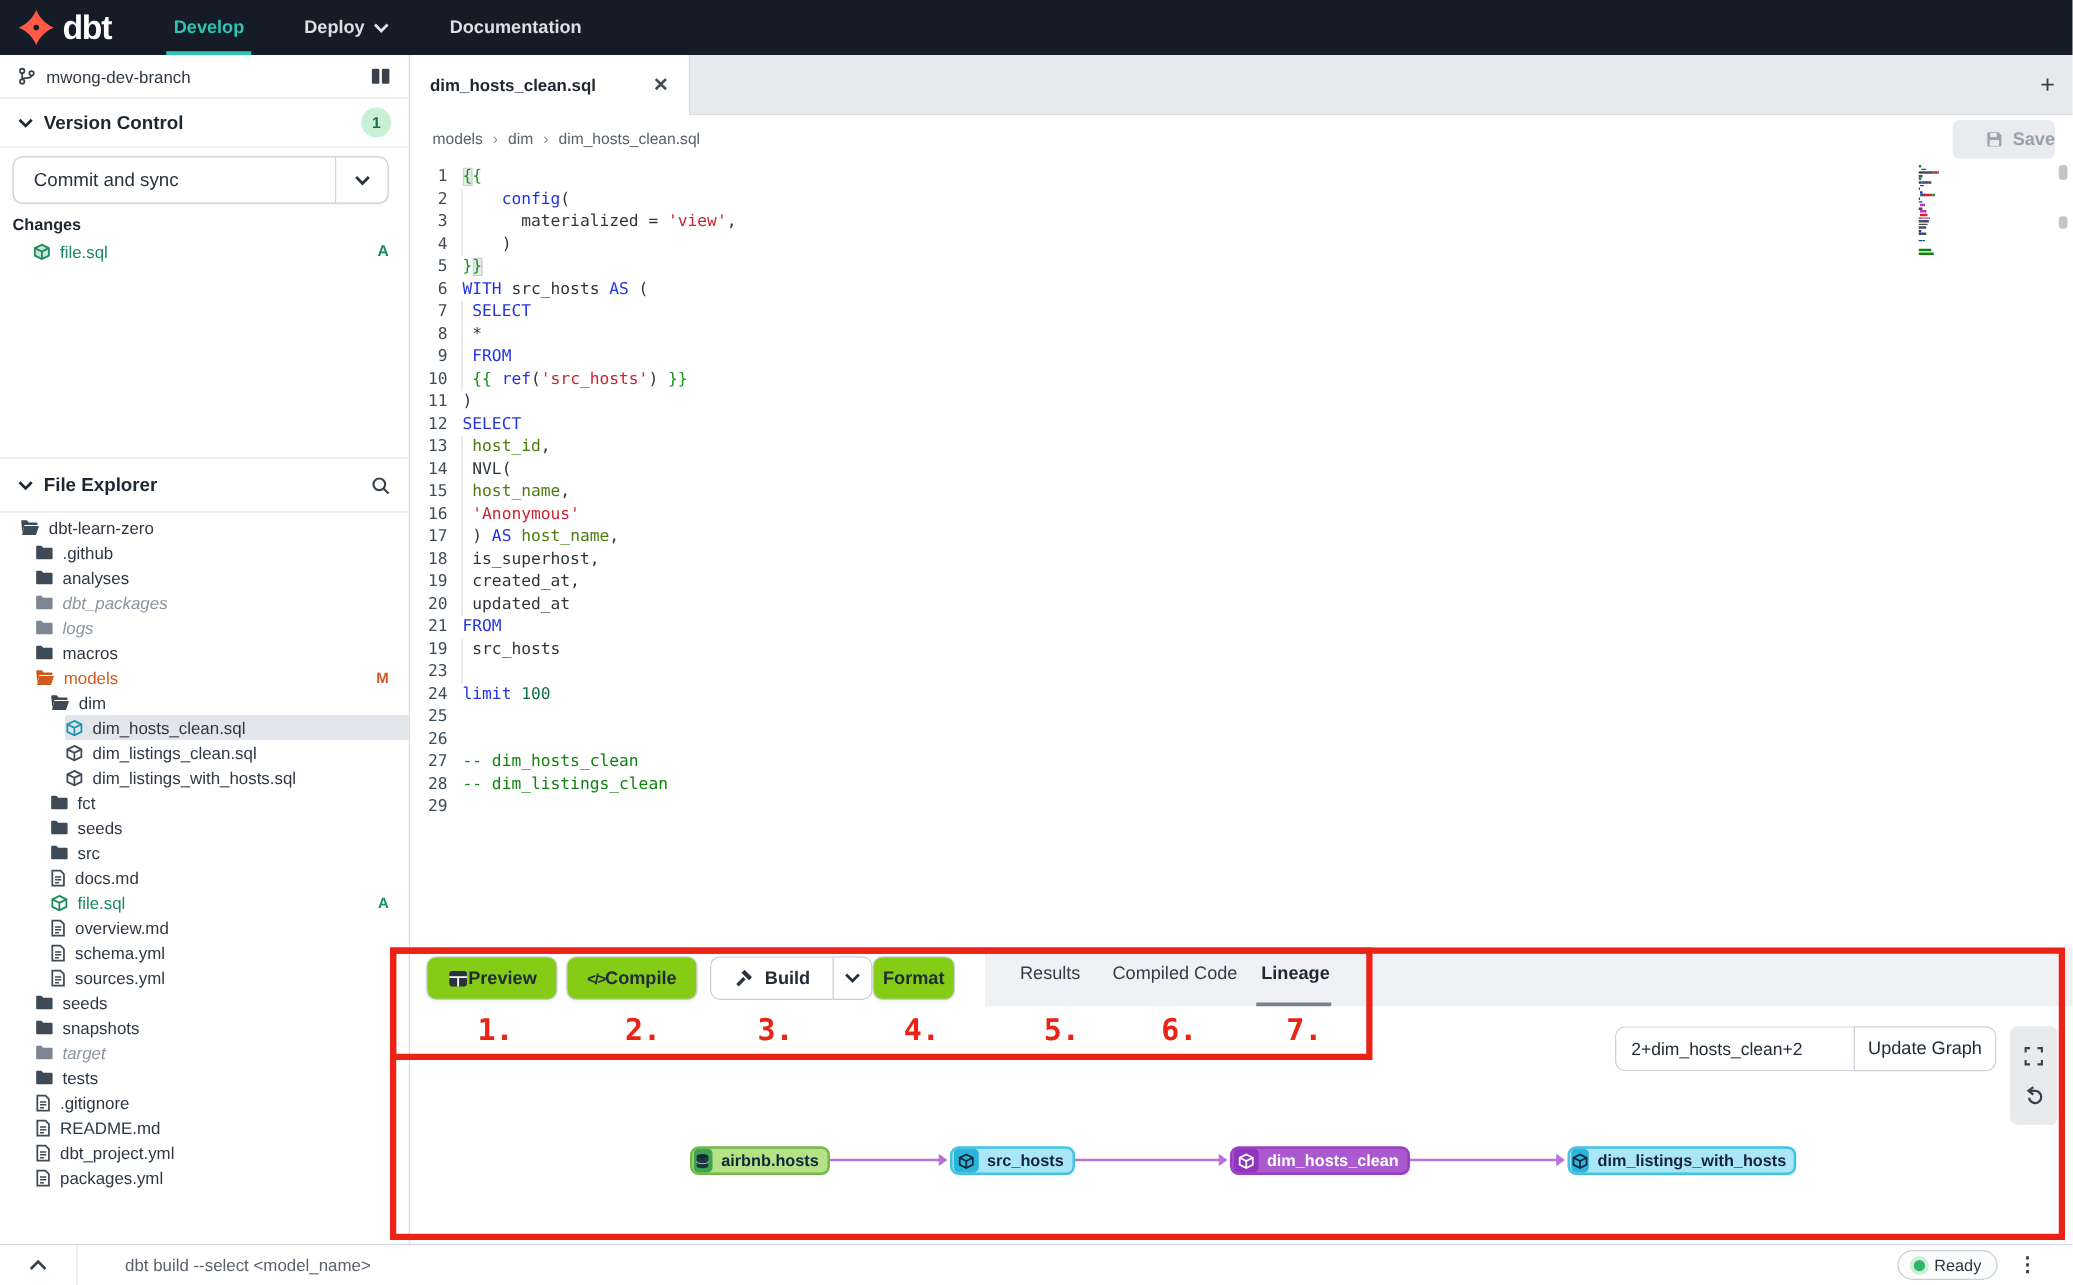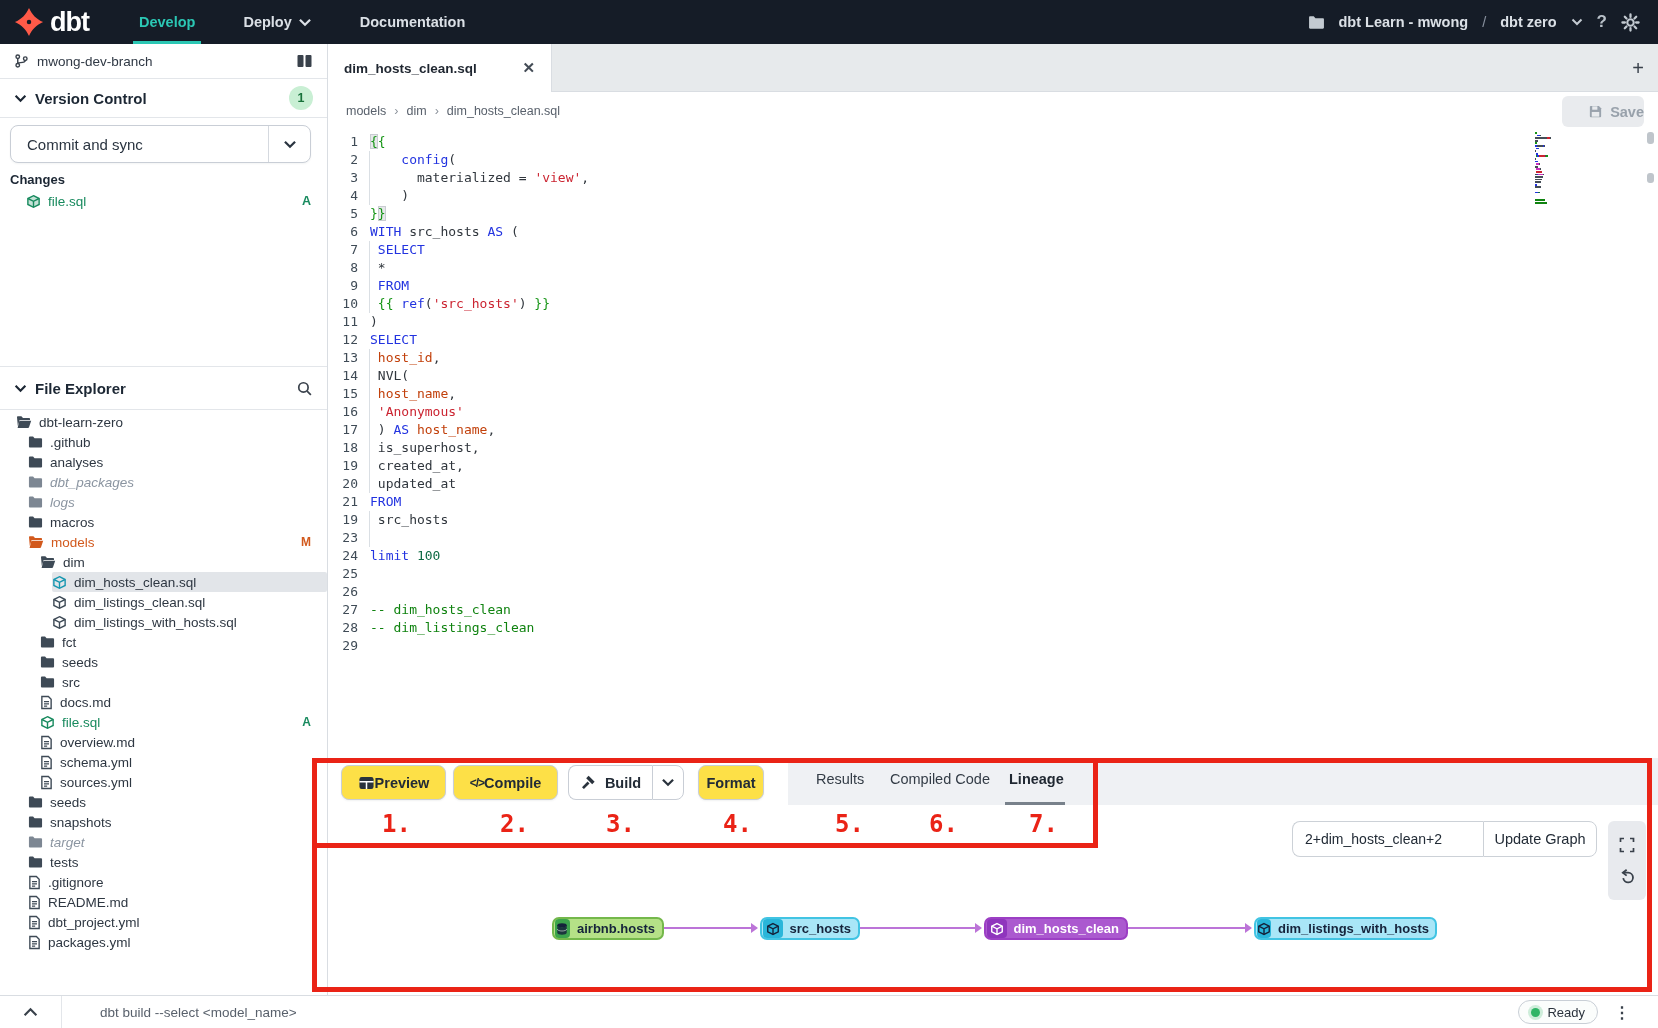--- a/index.html
+++ b/index.html
@@ -74,37 +74,37 @@
     border-radius:6px; display:flex; align-items:center; justify-content:flex-end; gap:7px;
     color:#98a1ab; font-size:14.5px; font-weight:600; cursor:pointer; }
   #editor { position:absolute; left:328px; top:130px; width:1330px; height:628px; background:#fff; }
   #code-lines { position:absolute; left:2px; top:3px; }
   .cl { display:flex; height:18px; line-height:18px;
     font-family:"DejaVu Sans Mono", monospace; font-size:13px; }
   .ln { width:28px; flex:none; text-align:right; color:#3f4b56; }
   .ct { margin-left:12px; white-space:pre; position:relative; color:#30363d; }
   .ct .g { position:absolute; left:-1px; top:0; bottom:0; border-left:1px solid #dadfe4; }
   .tok-k { color:#2233e0; } .tok-s { color:#cb2431; } .tok-j { color:#149414; }
-  .tok-c { color:#108310; } .tok-v { color:#c2410c; } .tok-n { color:#0e6b44; }
+  .tok-c { color:#108310; } .tok-v { color:#4d7c0f; } .tok-n { color:#0e6b44; }
   .tok-m { background:#e6e8ea; box-shadow:0 0 0 1px #c8ccd1 inset; }
   #minimap { position:absolute; left:1207px; top:2px; width:72px; }
   .mrow { height:1.8px; margin-bottom:0.8px; white-space:nowrap; }
   .mrow i { display:inline-block; height:1.8px; vertical-align:top; }
   #escroll { position:absolute; left:1318px; top:0; width:9px; height:628px; }
   #escroll .th { position:absolute; left:1px; width:7px; background:#bfc5cb; border-radius:3px; }
 
   
   #bottom { position:absolute; left:328px; top:758px; width:1330px; height:237px; background:#fff; }
   #tabs-bg { position:absolute; left:460px; top:0; right:0; height:47px; background:#eff1f4; }
-  .tb-btn { position:absolute; top:7px; height:35px; background:#fde047; border:1px solid #c9ced6;
+  .tb-btn { position:absolute; top:7px; height:35px; background:#84cc16; border:1px solid #c9ced6;
     border-radius:8px; display:flex; align-items:center; justify-content:center; gap:0;
     font-size:14.5px; color:#222b36; font-weight:600; box-shadow:0 1px 2px rgba(20,30,40,.06);
     cursor:pointer; }
   .tb-btn .codeglyph { font-size:12px; font-weight:700; letter-spacing:-1px; }
-  #build-group { position:absolute; top:7px; left:240px; width:116px; height:35px; display:flex; }
+  #build-group { position:absolute; top:7px; left:240px; width:130px; height:35px; display:flex; }
   #build-main { flex:1; background:#fff; border:1px solid #c9ced6; border-right:none;
     border-radius:8px 0 0 8px; display:flex; align-items:center; justify-content:center; gap:8px;
     font-size:14.5px; font-weight:600; color:#222b36; cursor:pointer; }
   #build-chev { width:32px; background:#fff; border:1px solid #c9ced6; border-radius:0 8px 8px 0;
     display:flex; align-items:center; justify-content:center; cursor:pointer; }
   .panel-tab { position:absolute; top:13px; font-size:14.5px; color:#333c46; cursor:pointer; }
   .panel-tab.active { color:#1f2731; font-weight:600; }
   #lineage-underline { position:absolute; left:677px; top:44px; width:60px; height:3px; background:#78818b; }
   #graph-input { position:absolute; left:964px; top:63px; width:191px; height:36px;
     border:1px solid #ccd1d7; border-right:none; border-radius:8px 0 0 8px; padding:0 12px;
@@ -163,44 +163,20 @@
         <span>
           <svg width="14" height="9" viewBox="0 0 12 8">
             <path d="M1.5 1.5 6 6l4.5-4.5" fill="none" stroke="#dbe0e6" stroke-width="2"></path>
           </svg>
         </span>
       </div>
       <div class="nav-item">
         <span>Documentation</span>
       </div>
     </div>
-  <div id="nav-right">
-    <span>
-      <svg width="17" height="15" viewBox="0 0 16 14">
-          <path d="M1 2.2c0-.6.4-1 1-1h3.4L7 3h7c.6 0 1 .4 1 1v7.8c0 .6-.4 1-1 1H2c-.6 0-1-.4-1-1z" fill="#c3cad1"></path>
-        </svg>
-    </span>
-    <span>dbt Learn - mwong</span>
-    <span class="slash">/</span>
-    <span>dbt zero</span>
-    <span>
-      <svg width="12" height="8" viewBox="0 0 12 8">
-          <path d="M1.5 1.5 6 6l4.5-4.5" fill="none" stroke="#c3cad1" stroke-width="2"></path>
-        </svg>
-    </span>
-    <span class="nav-icon-btn">?</span>
-    <span class="nav-icon-btn">
-      <svg width="19" height="19" viewBox="0 0 20 20">
-        <circle cx="10" cy="10" r="3.4" fill="none" stroke="#c3cad1" stroke-width="2.2"></circle>
-        <g stroke="#c3cad1" stroke-width="2.4" stroke-linecap="round">
-          <path d="M10 1.5v2.6M10 15.9v2.6M1.5 10h2.6M15.9 10h2.6M4 4l1.8 1.8M14.2 14.2 16 16M4 16l1.8-1.8M14.2 5.8 16 4"></path>
-        </g>
-      </svg>
-    </span>
-  </div>
 </div>
 
 <div id="sidebar">
   <div id="branch-row">
     <span>
       <svg width="15" height="16" viewBox="0 0 16 16">
           <g fill="none" stroke="#39414b" stroke-width="1.5">
         <circle cx="4" cy="3.5" r="1.9"></circle>
             <circle cx="4" cy="12.5" r="1.9"></circle>
             <circle cx="12" cy="5.5" r="1.9"></circle>

